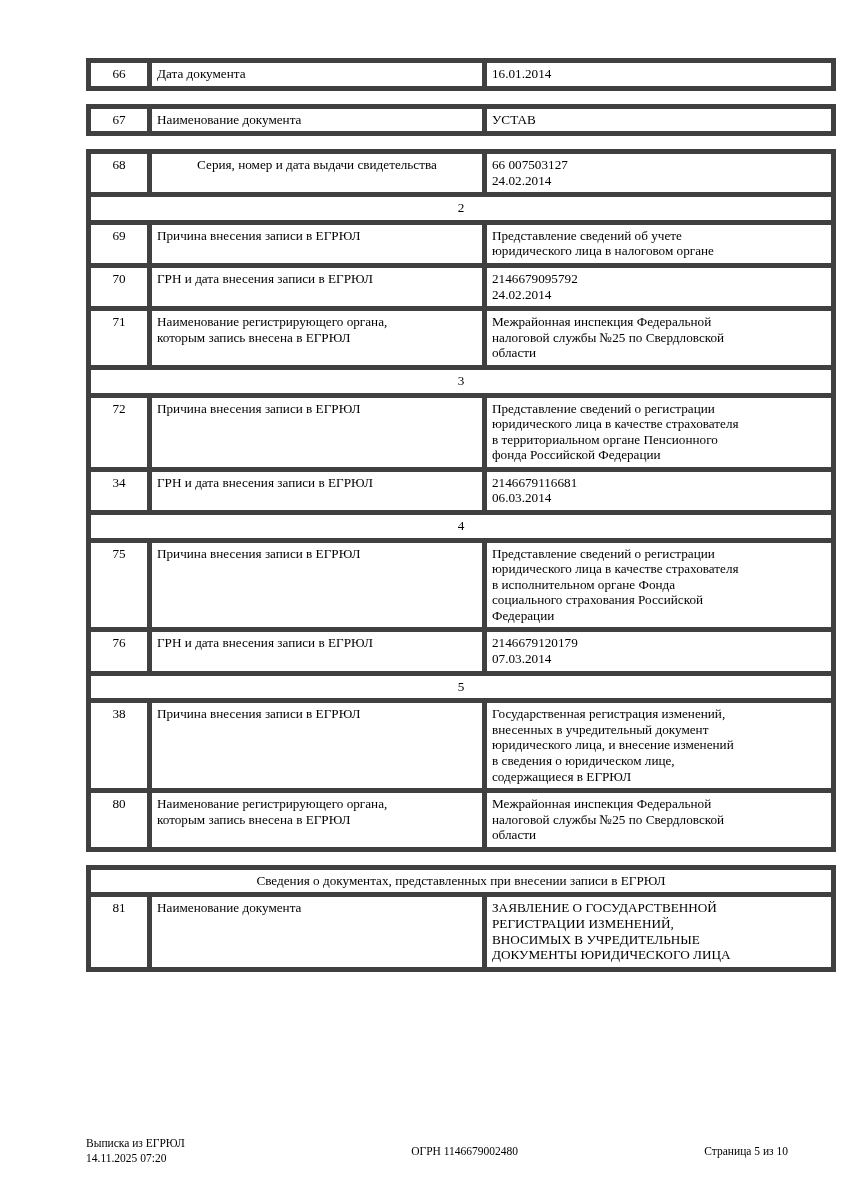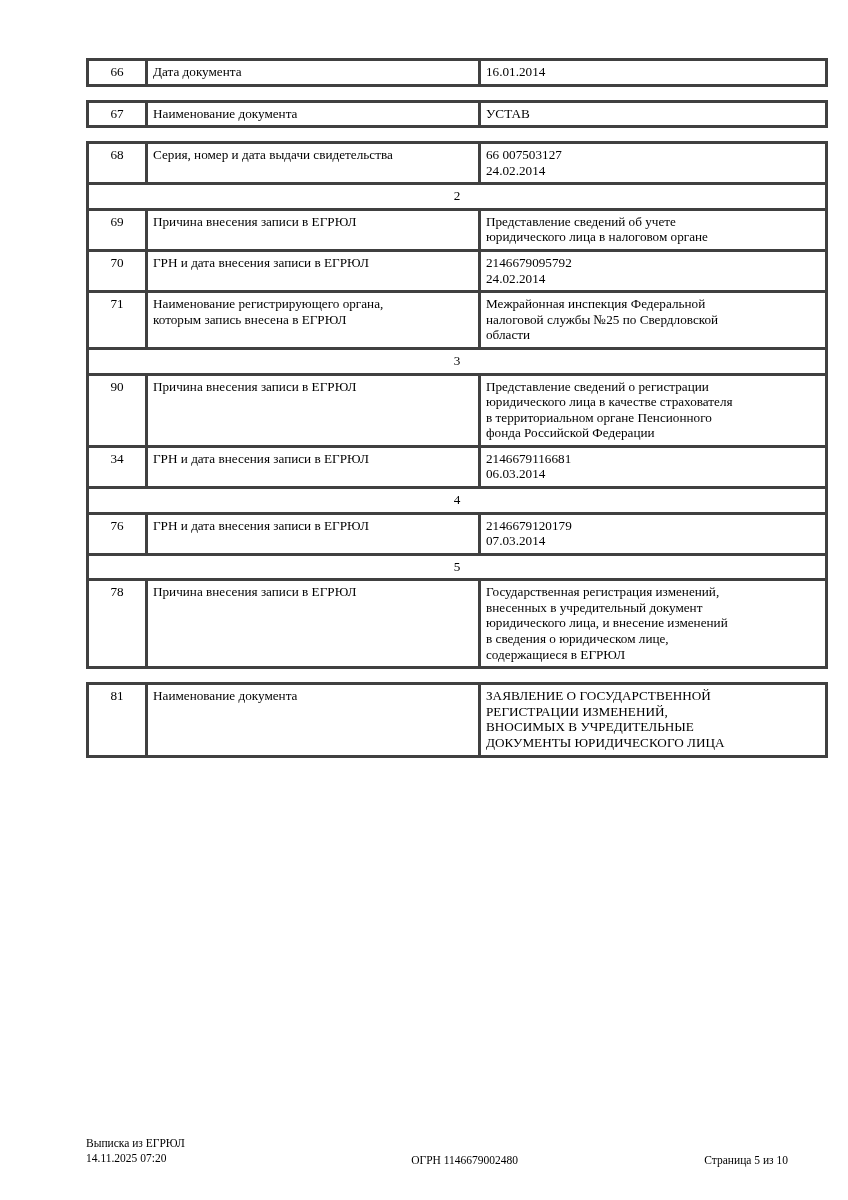--- a/index.html
+++ b/index.html
@@ -22,21 +22,21 @@
     padding: 58px 60px 0 86px;
   }
   table.doc {
     border-collapse: collapse;
     width: 702px;
     table-layout: fixed;
     font-size: 13.2px;
     line-height: 1.18;
   }
   table.doc td {
-    border: 3px solid #404040;
+    border: 5px solid #404040;
     padding: 3px 5px 4px 5px;
     vertical-align: top;
   }
   td.num {
     width: 46px;
     text-align: center;
     white-space: nowrap;
   }
   td.label {
     width: 320px;
@@ -60,21 +60,21 @@
   }
   .footer {
     position: absolute;
     left: 86px;
     right: 60px;
     bottom: 34px;
     font-size: 11.5px;
     font-family: "Liberation Serif", serif;
     display: flex;
     justify-content: space-between;
-    align-items: flex-end;
+    align-items: center;
   }
   .footer-left {
     white-space: pre-line;
     line-height: 1.3;
   }
   .footer-center {
     white-space: nowrap;
     padding-left: 40px;
   }
   .footer-right {
@@ -99,21 +99,21 @@
         <tr>
           <td class="num">67</td>
           <td class="label" style="white-space: pre-line;">Наименование документа</td>
           <td class="value">УСТАВ</td>
         </tr>
         <tr class="spacer">
           <td colspan="3"></td>
         </tr>
         <tr>
           <td class="num">68</td>
-          <td class="label" style="white-space: pre-line;">Серия, номер и дата выдачи свидетельства</td>
+          <td class="label" style="white-space: pre-line; text-align: center;">Серия, номер и дата выдачи свидетельства</td>
           <td class="value">66 007503127
 24.02.2014</td>
         </tr>
         <tr class="group">
           <td colspan="3">2</td>
         </tr>
         <tr>
           <td class="num">69</td>
           <td class="label" style="white-space: pre-line;">Причина внесения записи в ЕГРЮЛ</td>
           <td class="value">Представление сведений об учете
@@ -130,56 +130,76 @@
           <td class="label" style="white-space: pre-line;">Наименование регистрирующего органа,
 которым запись внесена в ЕГРЮЛ</td>
           <td class="value">Межрайонная инспекция Федеральной
 налоговой службы №25 по Свердловской
 области</td>
         </tr>
         <tr class="group">
           <td colspan="3">3</td>
         </tr>
         <tr>
-          <td class="num">90</td>
+          <td class="num">72</td>
           <td class="label" style="white-space: pre-line;">Причина внесения записи в ЕГРЮЛ</td>
           <td class="value">Представление сведений о регистрации
 юридического лица в качестве страхователя
 в территориальном органе Пенсионного
 фонда Российской Федерации</td>
         </tr>
         <tr>
           <td class="num">34</td>
           <td class="label" style="white-space: pre-line;">ГРН и дата внесения записи в ЕГРЮЛ</td>
           <td class="value">2146679116681
 06.03.2014</td>
         </tr>
         <tr class="group">
           <td colspan="3">4</td>
         </tr>
         <tr>
+          <td class="num">75</td>
+          <td class="label" style="white-space: pre-line;">Причина внесения записи в ЕГРЮЛ</td>
+          <td class="value">Представление сведений о регистрации
+юридического лица в качестве страхователя
+в исполнительном органе Фонда
+социального страхования Российской
+Федерации</td>
+        </tr>
+        <tr>
           <td class="num">76</td>
           <td class="label" style="white-space: pre-line;">ГРН и дата внесения записи в ЕГРЮЛ</td>
           <td class="value">2146679120179
 07.03.2014</td>
         </tr>
         <tr class="group">
           <td colspan="3">5</td>
         </tr>
         <tr>
-          <td class="num">78</td>
+          <td class="num">38</td>
           <td class="label" style="white-space: pre-line;">Причина внесения записи в ЕГРЮЛ</td>
           <td class="value">Государственная регистрация изменений,
 внесенных в учредительный документ
 юридического лица, и внесение изменений
 в сведения о юридическом лице,
 содержащиеся в ЕГРЮЛ</td>
         </tr>
+        <tr>
+          <td class="num">80</td>
+          <td class="label" style="white-space: pre-line;">Наименование регистрирующего органа,
+которым запись внесена в ЕГРЮЛ</td>
+          <td class="value">Межрайонная инспекция Федеральной
+налоговой службы №25 по Свердловской
+области</td>
+        </tr>
         <tr class="spacer">
           <td colspan="3"></td>
+        </tr>
+        <tr class="section">
+          <td colspan="3">Сведения о документах, представленных при внесении записи в ЕГРЮЛ</td>
         </tr>
         <tr>
           <td class="num">81</td>
           <td class="label" style="white-space: pre-line;">Наименование документа</td>
           <td class="value">ЗАЯВЛЕНИЕ О ГОСУДАРСТВЕННОЙ
 РЕГИСТРАЦИИ ИЗМЕНЕНИЙ,
 ВНОСИМЫХ В УЧРЕДИТЕЛЬНЫЕ
 ДОКУМЕНТЫ  ЮРИДИЧЕСКОГО ЛИЦА</td>
         </tr>
       </tbody>

